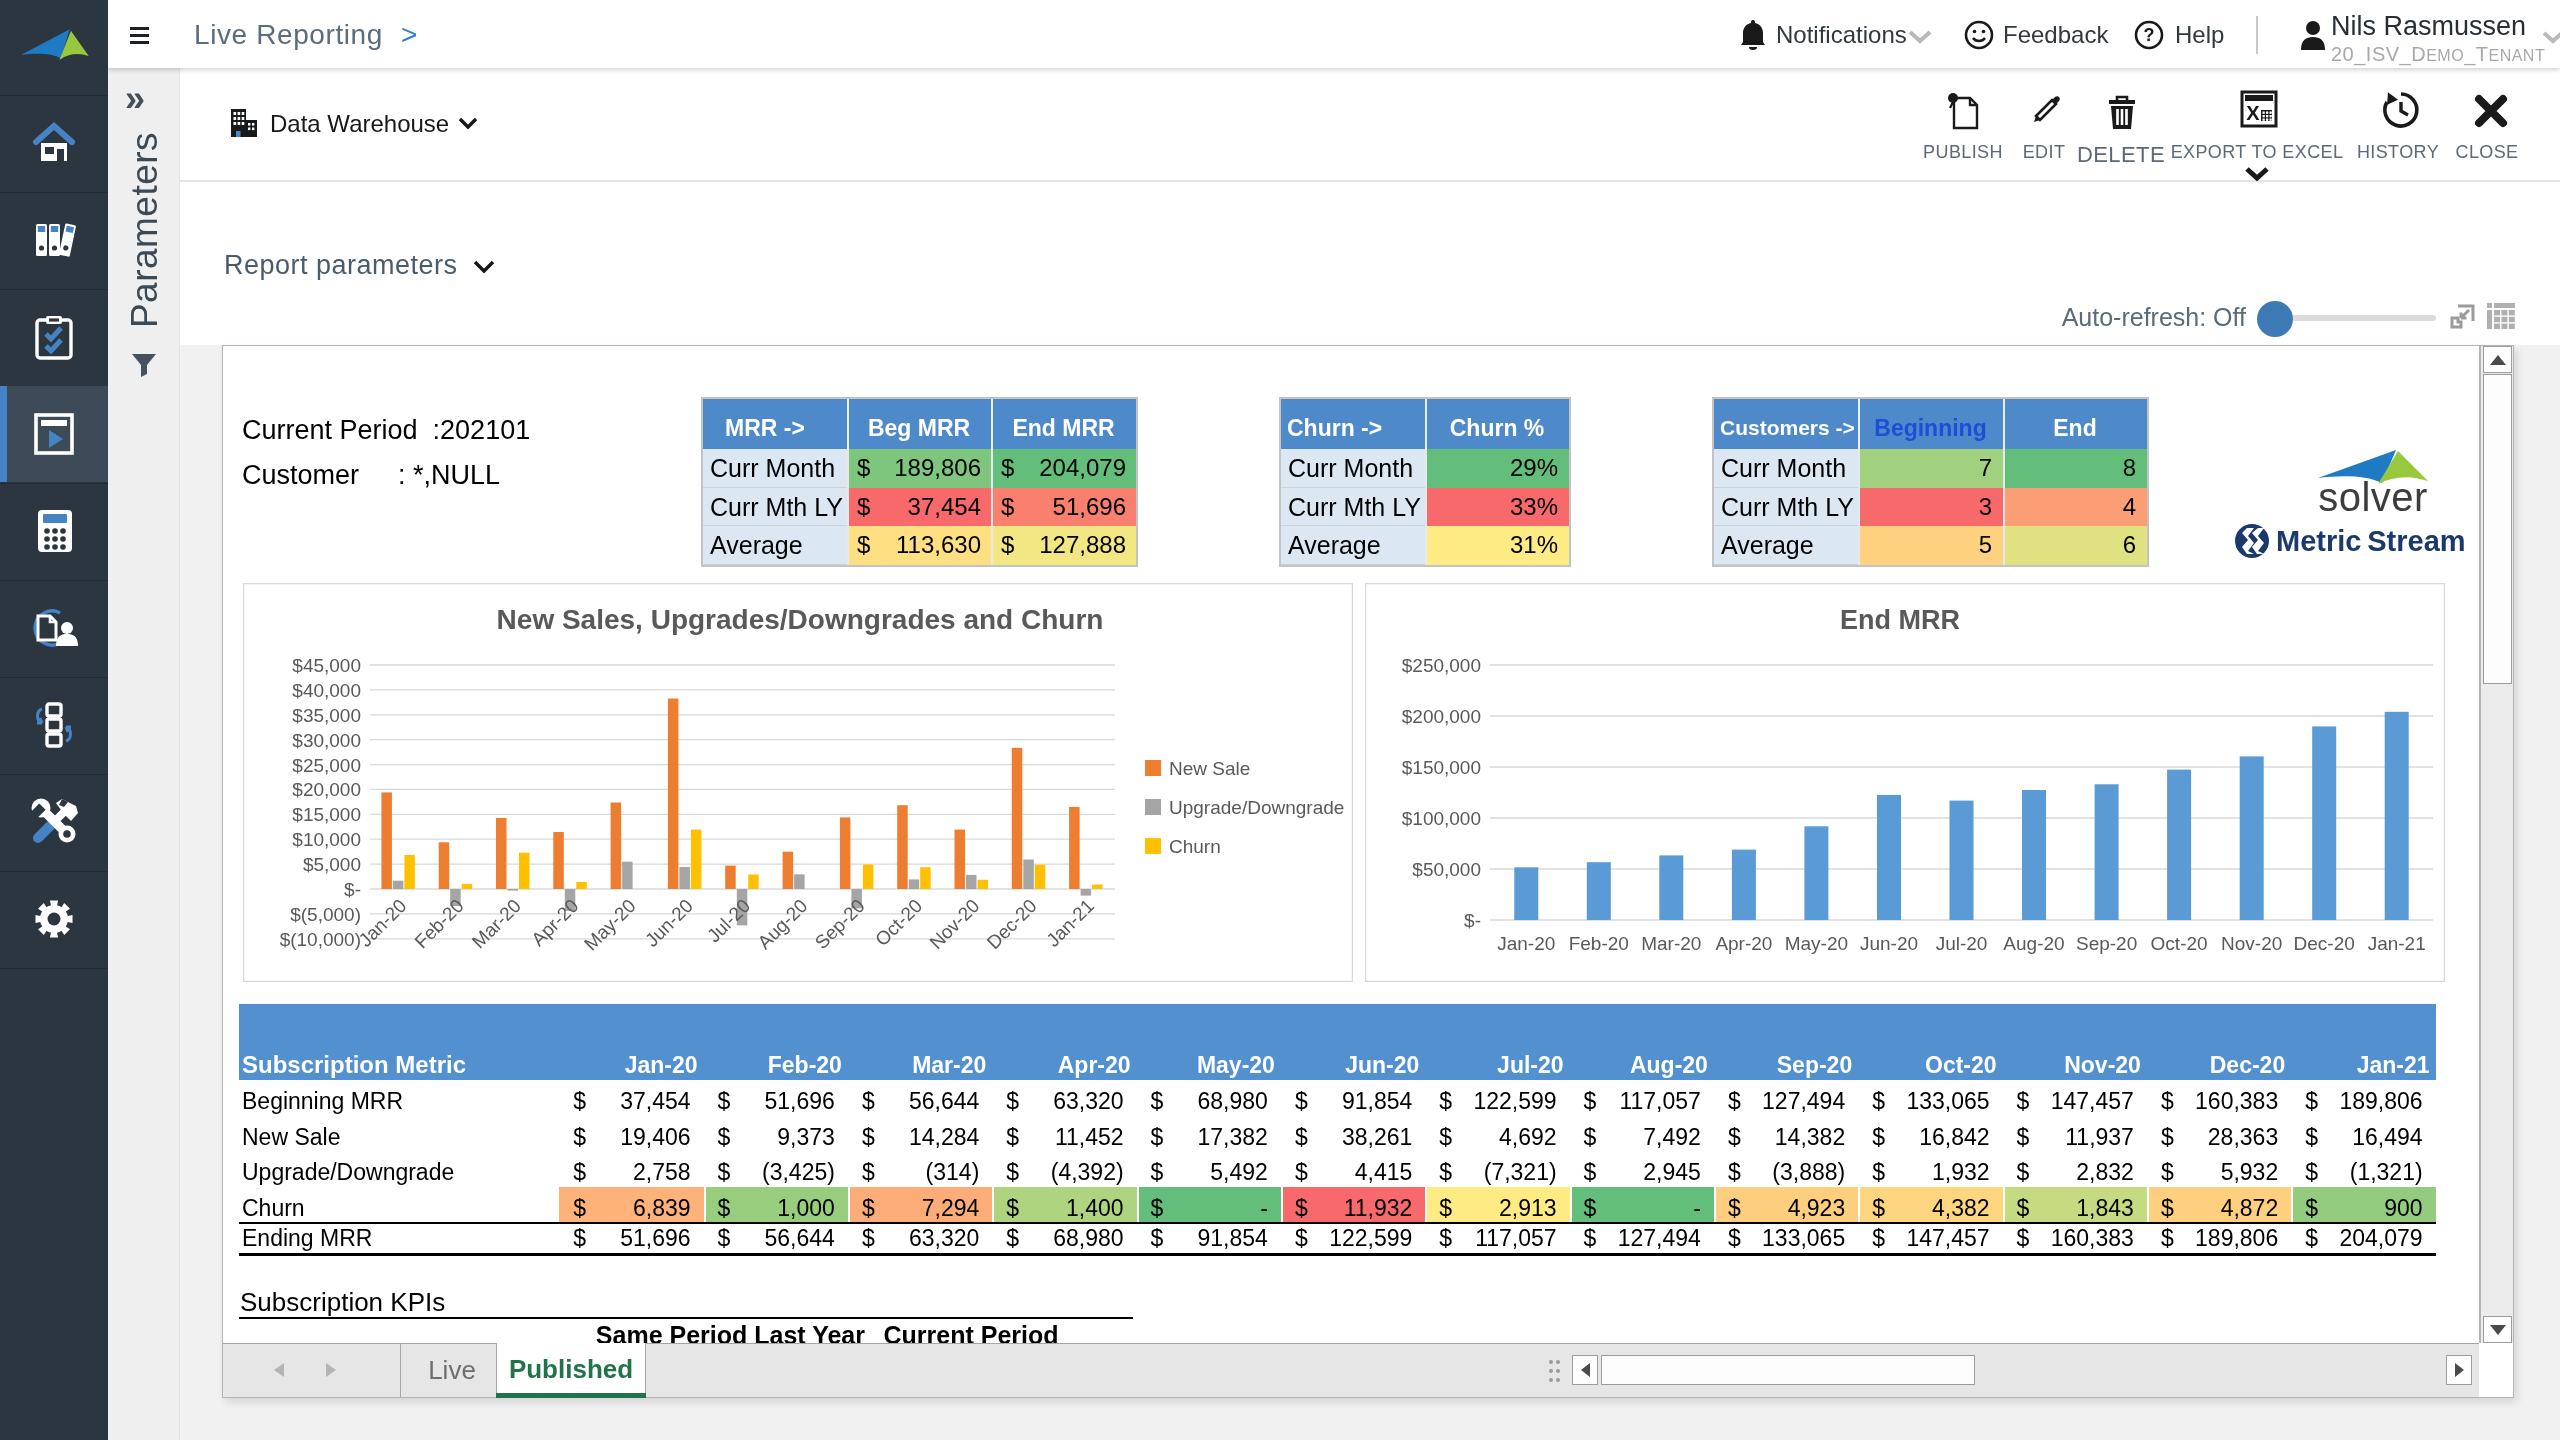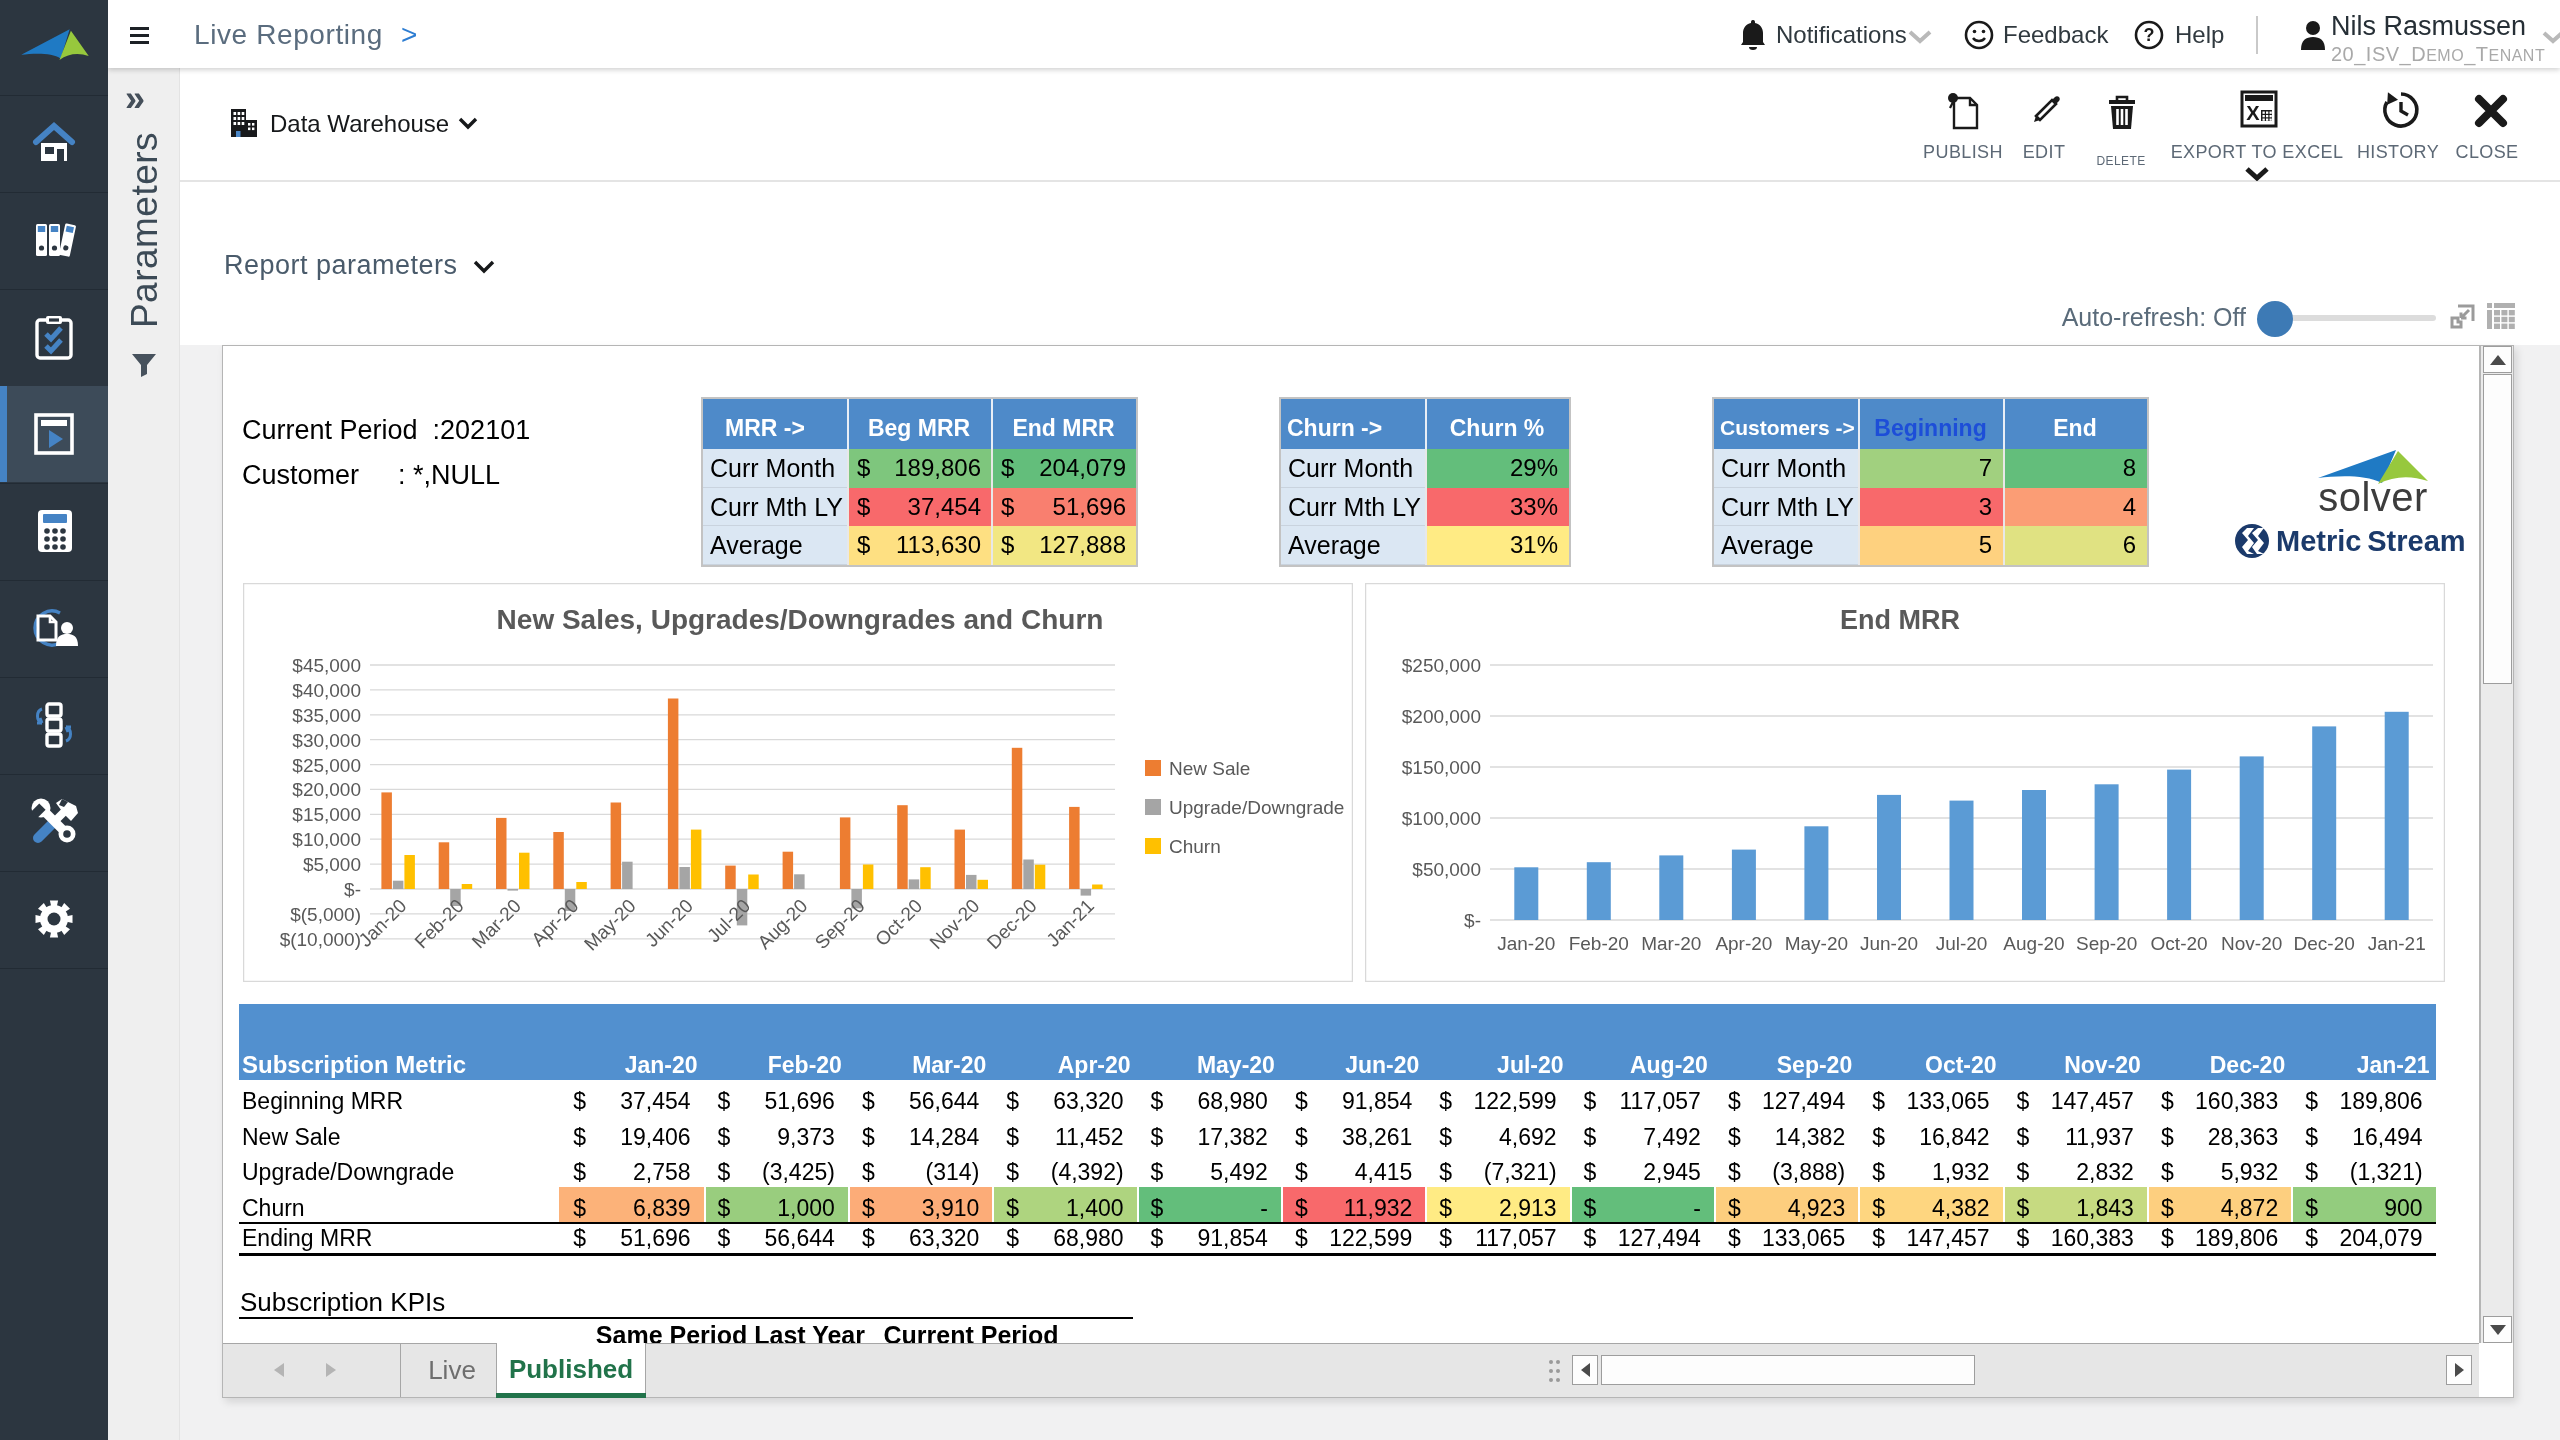--- a/index.html
+++ b/index.html
@@ -69,21 +69,21 @@
 <rect x="18" y="19.5" width="2.4" height="2.6" fill="#fff"></rect>
       <rect x="22" y="19.5" width="2.4" height="2.6" fill="#fff"></rect>
 <rect x="6" y="23" width="4.5" height="6" fill="#4a86c6"></rect>
     </svg>
 <div class="abs" style="left:270px;top:111px;height:26px;line-height:26px;font-size:24px;color:#16181a">Data Warehouse</div>
 <svg class="abs" style="left:458px;top:117px" width="20" height="13" viewBox="0 0 20 13">
       <path d="M2 2 L10 10 L18 2" stroke="#16181a" stroke-width="3.4" fill="none"></path>
     </svg>
 <div class="abs" style="left:1833px;top:142px;width:260px;text-align:center;font-size:18px;letter-spacing:0.4px;color:#5d6976">PUBLISH</div>
 <div class="abs" style="left:1914px;top:142px;width:260px;text-align:center;font-size:18px;letter-spacing:0.4px;color:#5d6976">EDIT</div>
-<div class="abs" style="left:1991px;top:154px;width:260px;text-align:center;font-size:12px;letter-spacing:0.4px;color:#5d6976">DELETE</div>
+<div class="abs" style="left:1991px;top:142px;width:260px;text-align:center;font-size:22px;letter-spacing:0.4px;color:#5d6976">DELETE</div>
 <div class="abs" style="left:2127px;top:142px;width:260px;text-align:center;font-size:18px;letter-spacing:0.4px;color:#5d6976">EXPORT TO EXCEL</div>
 <div class="abs" style="left:2268px;top:142px;width:260px;text-align:center;font-size:18px;letter-spacing:0.4px;color:#5d6976">HISTORY</div>
 <div class="abs" style="left:2357px;top:142px;width:260px;text-align:center;font-size:18px;letter-spacing:0.4px;color:#5d6976">CLOSE</div>
 <svg class="abs" style="left:1946px;top:92px" width="36" height="38" viewBox="0 0 36 38">
 <path d="M8 6 L24 6 L31 13 L31 36 L8 36 Z" fill="#fff" stroke="#1a1a1a" stroke-width="2.4"></path>
 <path d="M24 6 L24 13 L31 13" fill="none" stroke="#1a1a1a" stroke-width="2.4"></path>
 <circle cx="7" cy="6" r="5" fill="#1a1a1a"></circle>
       <path d="M7 10 L4 16" stroke="#1a1a1a" stroke-width="2.2"></path>
     </svg>
 <svg class="abs" style="left:2026px;top:92px" width="38" height="38" viewBox="0 0 38 38">
@@ -683,21 +683,21 @@
       <span class="v" style="right:13px">6,839</span>
     </div>
 <div class="abs" style="left:703.6px;top:1186.5px;width:144.8px;height:35.5px;background:#99CD7E;border-left:2px solid #fff;"></div>
 <div class="num" style="left:703.6px;top:1190.5px;width:144.3px;height:35.5px;font-size:23px;color:#000;line-height:35.5px">
       <span class="d" style="left:14px">$</span>
       <span class="v" style="right:13px">1,000</span>
     </div>
 <div class="abs" style="left:848.0px;top:1186.5px;width:144.8px;height:35.5px;background:#FCAC78;border-left:2px solid #fff;"></div>
 <div class="num" style="left:848.0px;top:1190.5px;width:144.3px;height:35.5px;font-size:23px;color:#000;line-height:35.5px">
       <span class="d" style="left:14px">$</span>
-      <span class="v" style="right:13px">3,910</span>
+      <span class="v" style="right:13px">7,294</span>
     </div>
 <div class="abs" style="left:992.3px;top:1186.5px;width:144.8px;height:35.5px;background:#AED47F;border-left:2px solid #fff;"></div>
 <div class="num" style="left:992.3px;top:1190.5px;width:144.3px;height:35.5px;font-size:23px;color:#000;line-height:35.5px">
       <span class="d" style="left:14px">$</span>
       <span class="v" style="right:13px">1,400</span>
     </div>
 <div class="abs" style="left:1136.6px;top:1186.5px;width:144.8px;height:35.5px;background:#63BE7B;border-left:2px solid #fff;"></div>
 <div class="num" style="left:1136.6px;top:1190.5px;width:144.3px;height:35.5px;font-size:23px;color:#000;line-height:35.5px">
       <span class="d" style="left:14px">$</span>
       <span class="v" style="right:13px">-</span>

